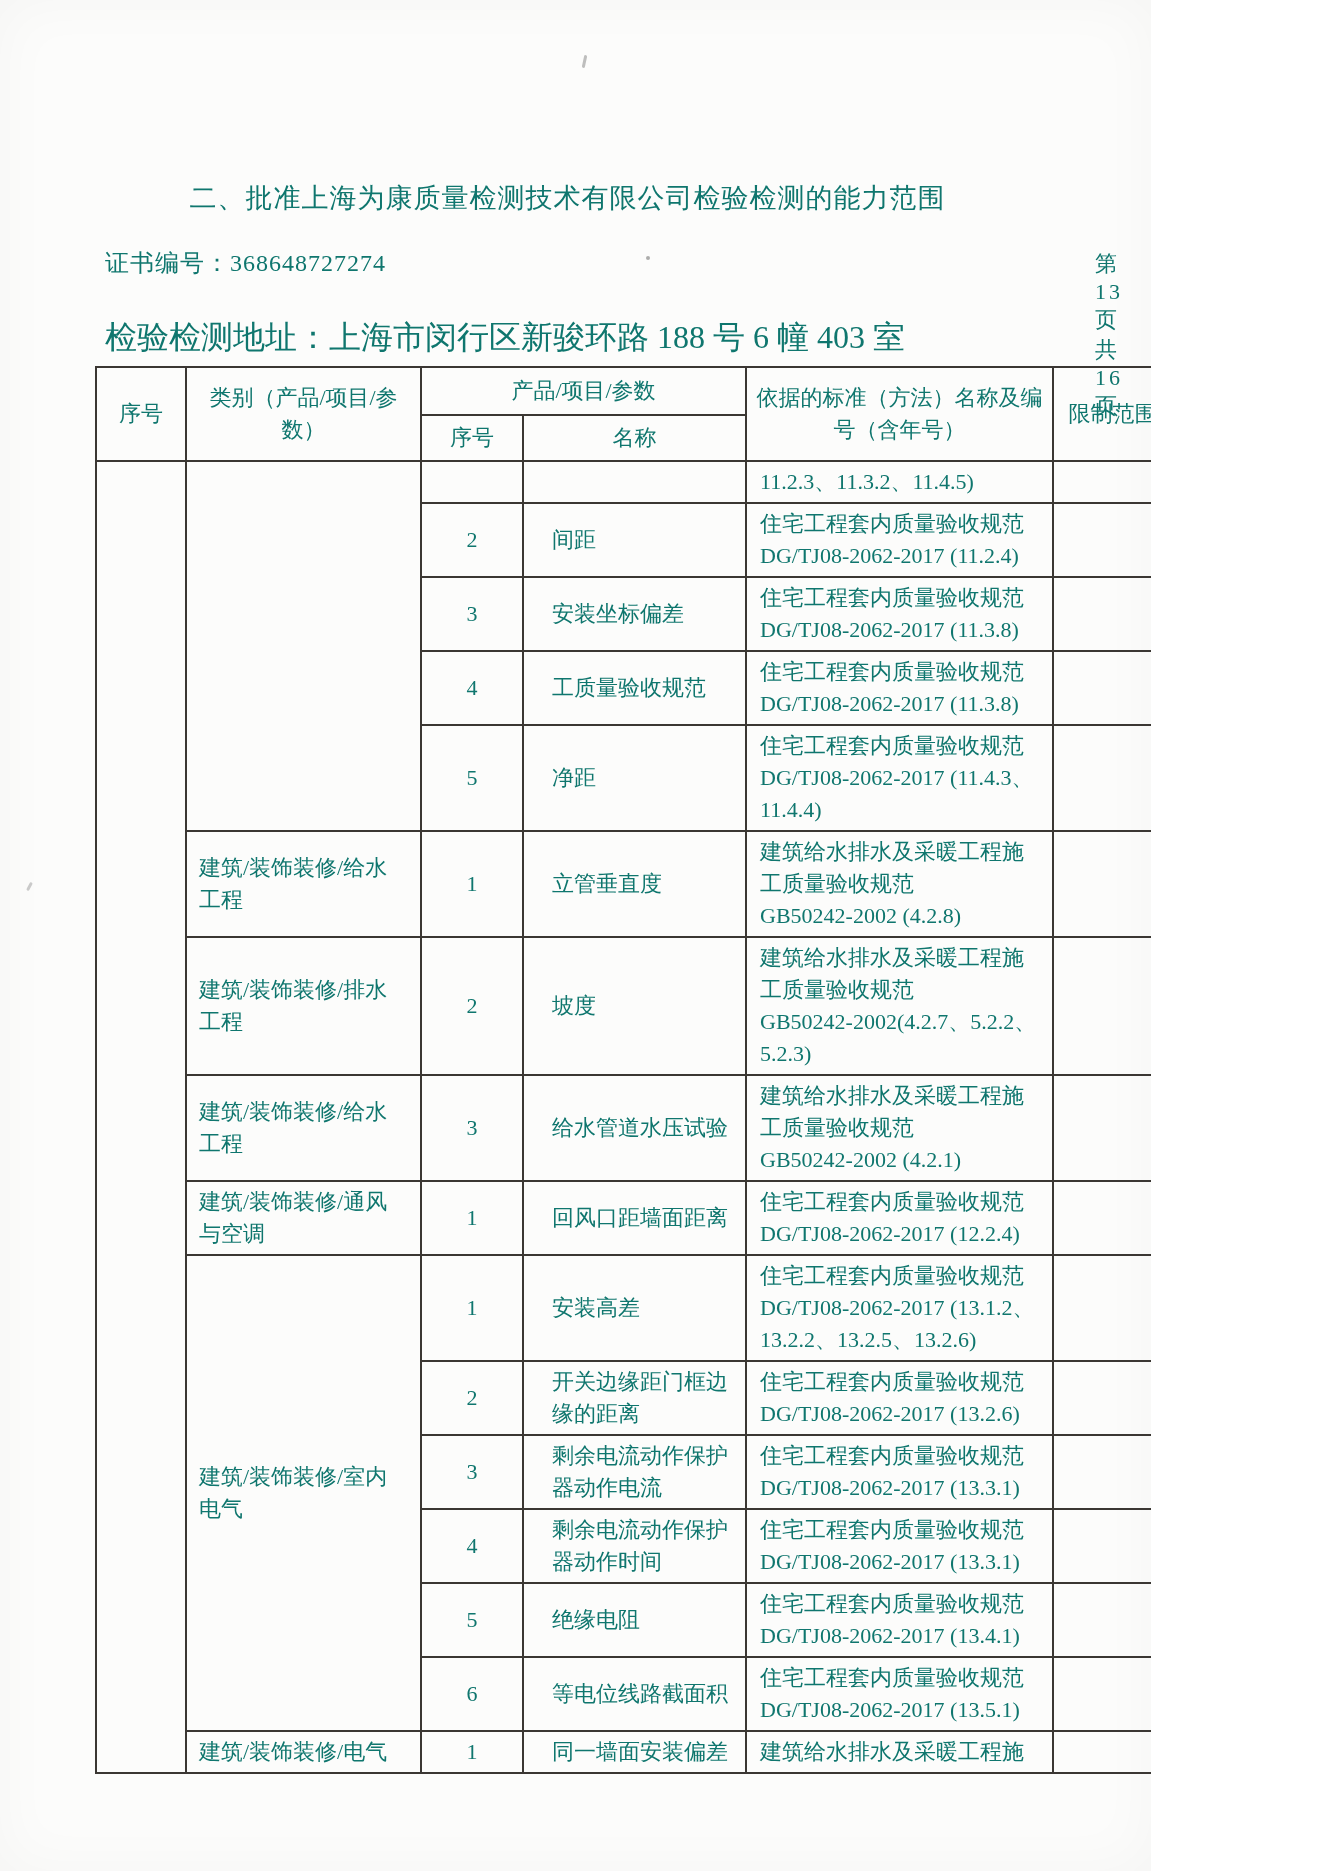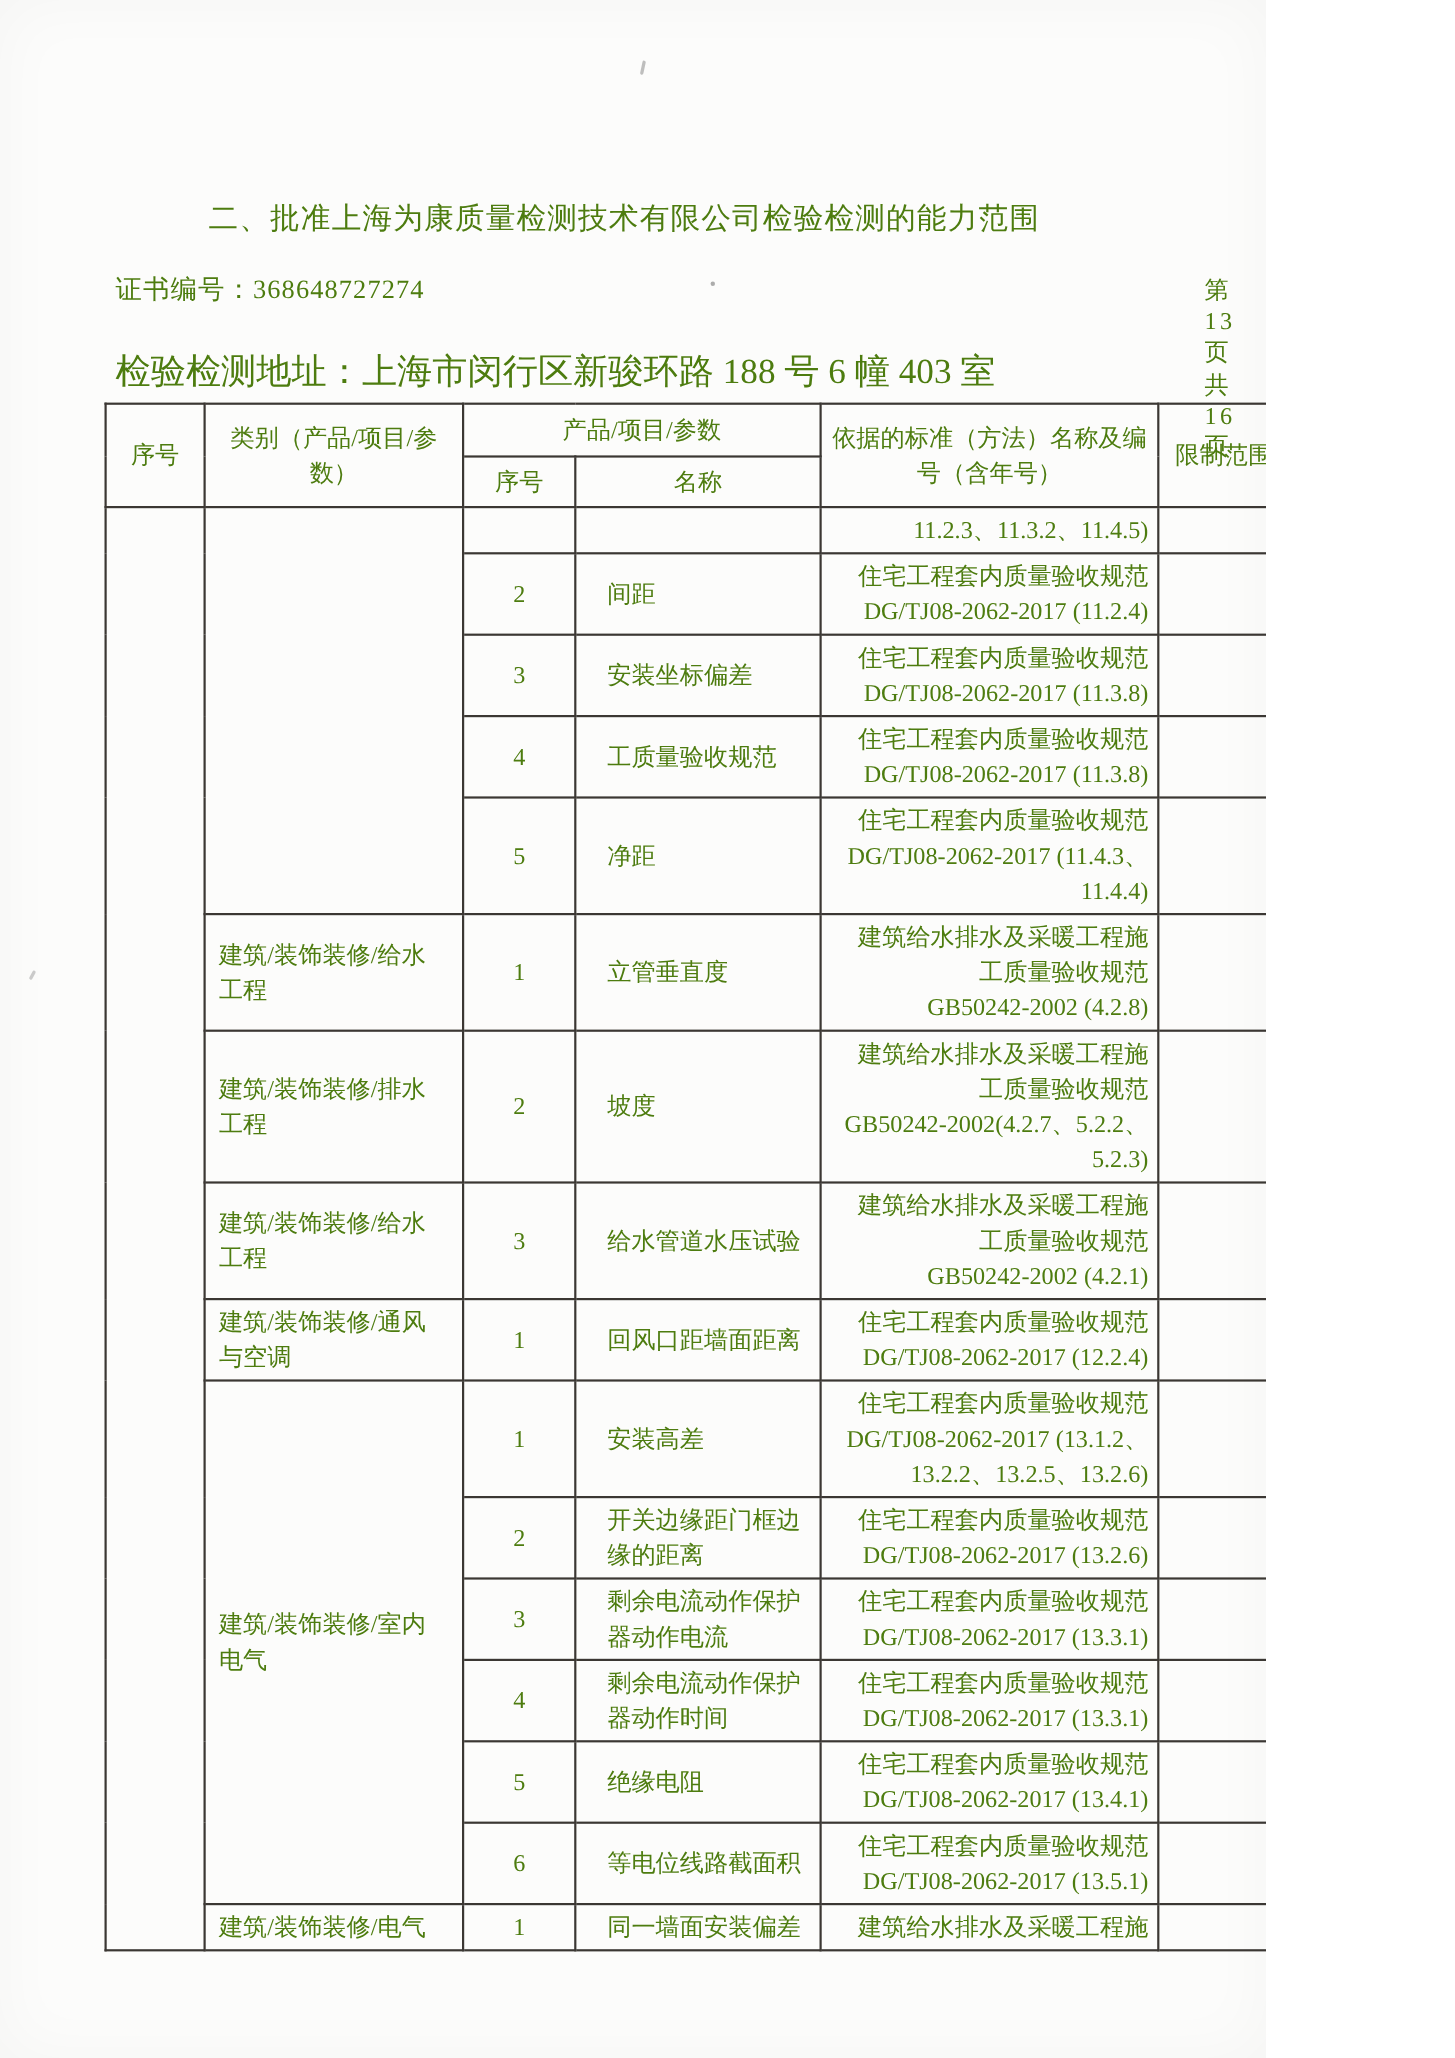--- a/index.html
+++ b/index.html
@@ -1,20 +1,20 @@
 <!DOCTYPE html>
 <html><head>
 <meta charset="utf-8">
 <style>
   html,body { margin:0; padding:0; background:#ffffff; }
   .page {
     position:relative; width:1151px; height:1871px;
     background:#fcfcfb; overflow:hidden;
     font-family:"Liberation Serif","DejaVu Serif",serif;
-    color:#4d7c0f;
+    color:#0f766e;
     box-shadow: inset 0 0 60px rgba(0,0,0,0.03);
   }
   .doc-title {
     position:absolute; top:180px; left:95px; width:945px;
     text-align:center; font-size:27px; letter-spacing:1px; white-space:nowrap;
   }
   .cert-line { position:absolute; top:247px; left:105px; font-size:24px; letter-spacing:1px; }
   .page-indicator { position:absolute; top:249px; left:1095px; font-size:22px; letter-spacing:3px; }
   .address-line { position:absolute; top:316px; left:105px; font-size:32px; }
 
@@ -31,21 +31,21 @@
     padding:4px 8px;
     overflow:hidden;
   }
   .capability th { text-align:center; }
   thead tr.h1 th { height:38px; }
   thead tr.h2 th { height:36px; }
   td.cell-index { text-align:center; }
   td.cell-category { text-align:left; padding-left:12px;margin-left:44px; }
   td.cell-seq { text-align:center; }
   td.cell-name { text-align:left; padding-left:28px; }
-  td.cell-standard { text-align:right; padding-left:13px; }
+  td.cell-standard { text-align:left; padding-left:13px; }
   td.cell-limit { text-align:left; }
 
   .artifact { position:absolute; pointer-events:none; }
   .artifact-apostrophe { left:583px; top:55px; width:3px; height:13px; background:#8a8a8a; transform:rotate(12deg); opacity:.55; border-radius:2px; }
   .artifact-dot { left:646px; top:256px; width:4px; height:4px; background:#777; border-radius:50%; opacity:.6; }
   .artifact-comma { left:28px; top:882px; width:3px; height:9px; background:#9a9a9a; transform:rotate(28deg); opacity:.5; border-radius:2px; }
   .red-seal { position:absolute; left:1258px; top:630px; width:65px; height:470px; pointer-events:none; }
 </style>
 </head>
 <body>

